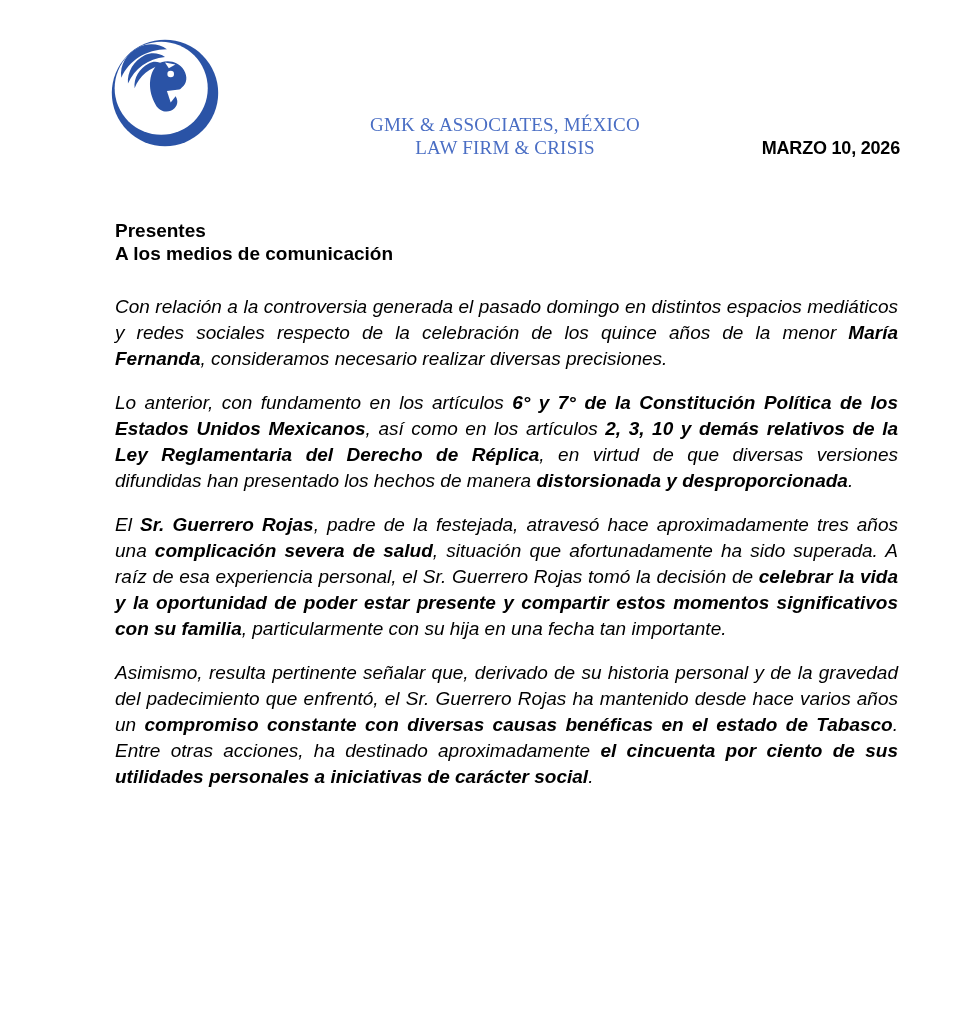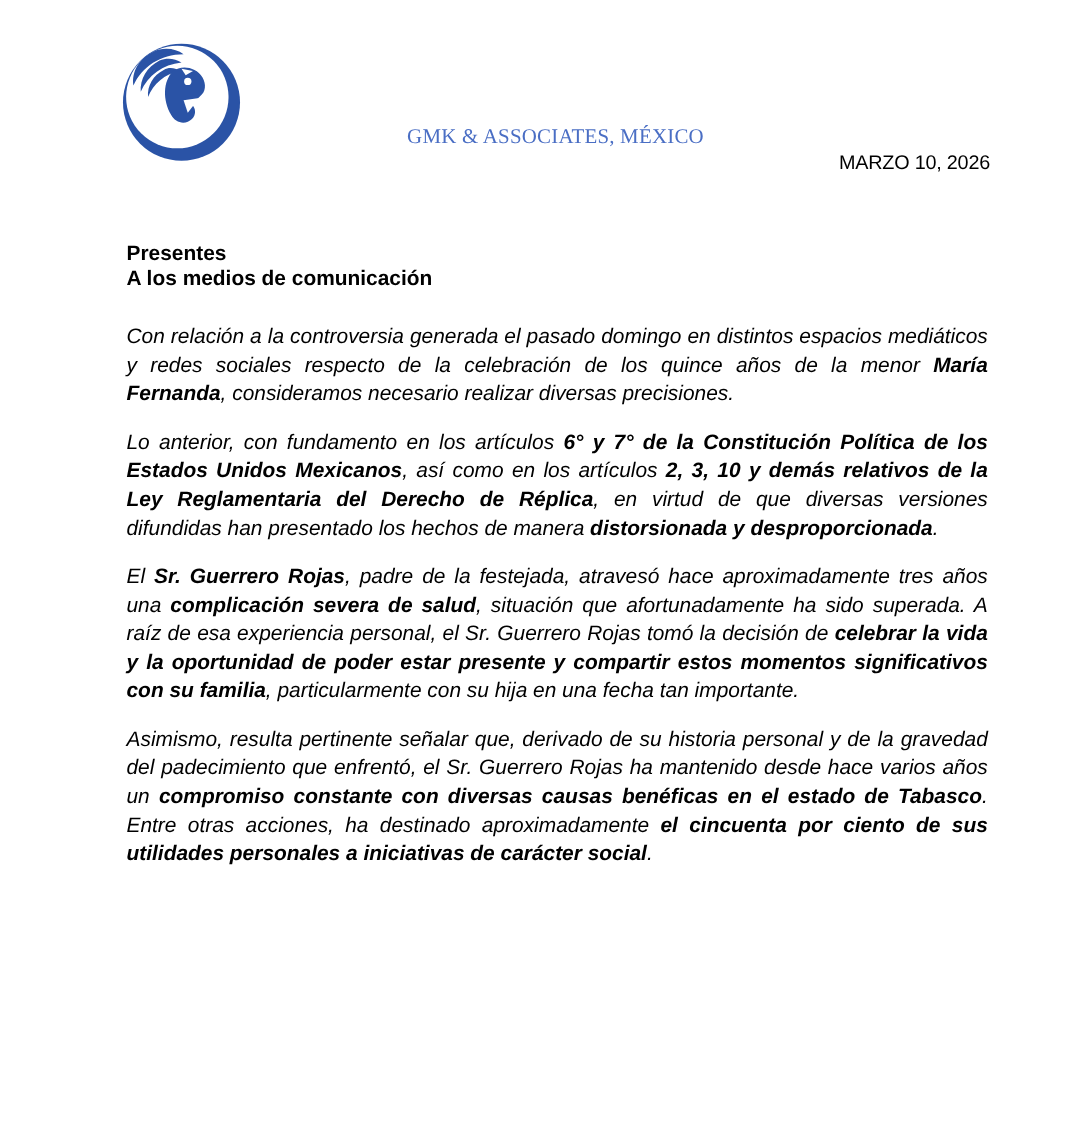--- a/index.html
+++ b/index.html
@@ -31,21 +31,21 @@
     font-size: 19px;
     line-height: 23px;
     letter-spacing: 0.2px;
     font-weight: normal;
   }
   .date {
     position: absolute;
     top: 138px;
     right: 80px;
     font-size: 18px;
-    font-weight: normal;
+    font-weight: bold;
     letter-spacing: -0.2px;
     white-space: nowrap;
   }
   .doc-body {
     position: absolute;
     left: 115px;
     top: 219px;
     width: 783px;
   }
   .title {
@@ -84,20 +84,21 @@
       <path class="logo-fill" fill="#2a53a6" d="M58,30 C44,33 33,42 28,55 C27,44 33,34 43,29 C48,26 54,27 58,30 Z"></path>
       <path class="logo-fill" fill="#2a53a6" d="M52,30 C60,24 74,26 80,36 C84,43 83,50 78,54 L70,62 C74,66 74,72 70,76 C64,82 54,80 50,72 C42,58 42,40 52,30 Z"></path>
       <circle cx="66" cy="40" r="3.5" fill="#ffffff"></circle>
       <path fill="#ffffff" d="M60,28 L71,30 L64,34 Z"></path>
       <path fill="#ffffff" d="M62,58 L77,56 L66,70 Z"></path>
     </svg>
   </div>
 
   <div class="firm" style="color: rgb(74, 110, 196);">
     <div>GMK &amp; ASSOCIATES, MÉXICO</div>
+    <div>LAW FIRM &amp; CRISIS</div>
   </div>
 
   <div class="date">MARZO 10, 2026</div>
 
   <div class="doc-body">
     <div class="salutation">
       <div>Presentes</div>
       <div>A los medios de comunicación</div>
     </div>
     <div>

